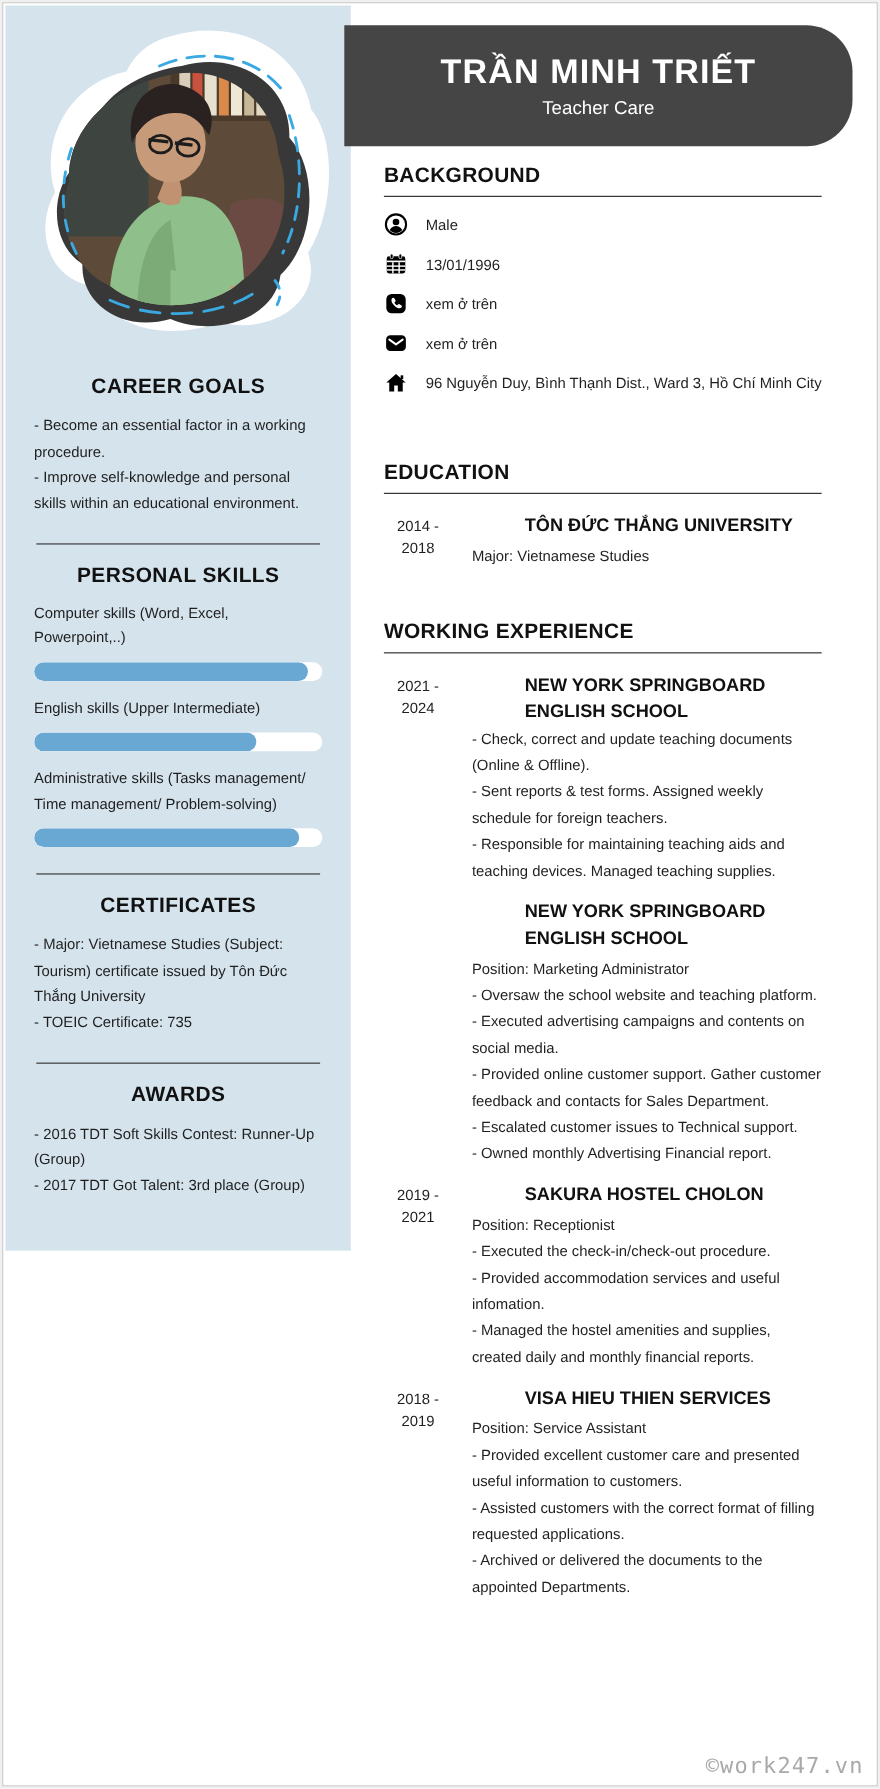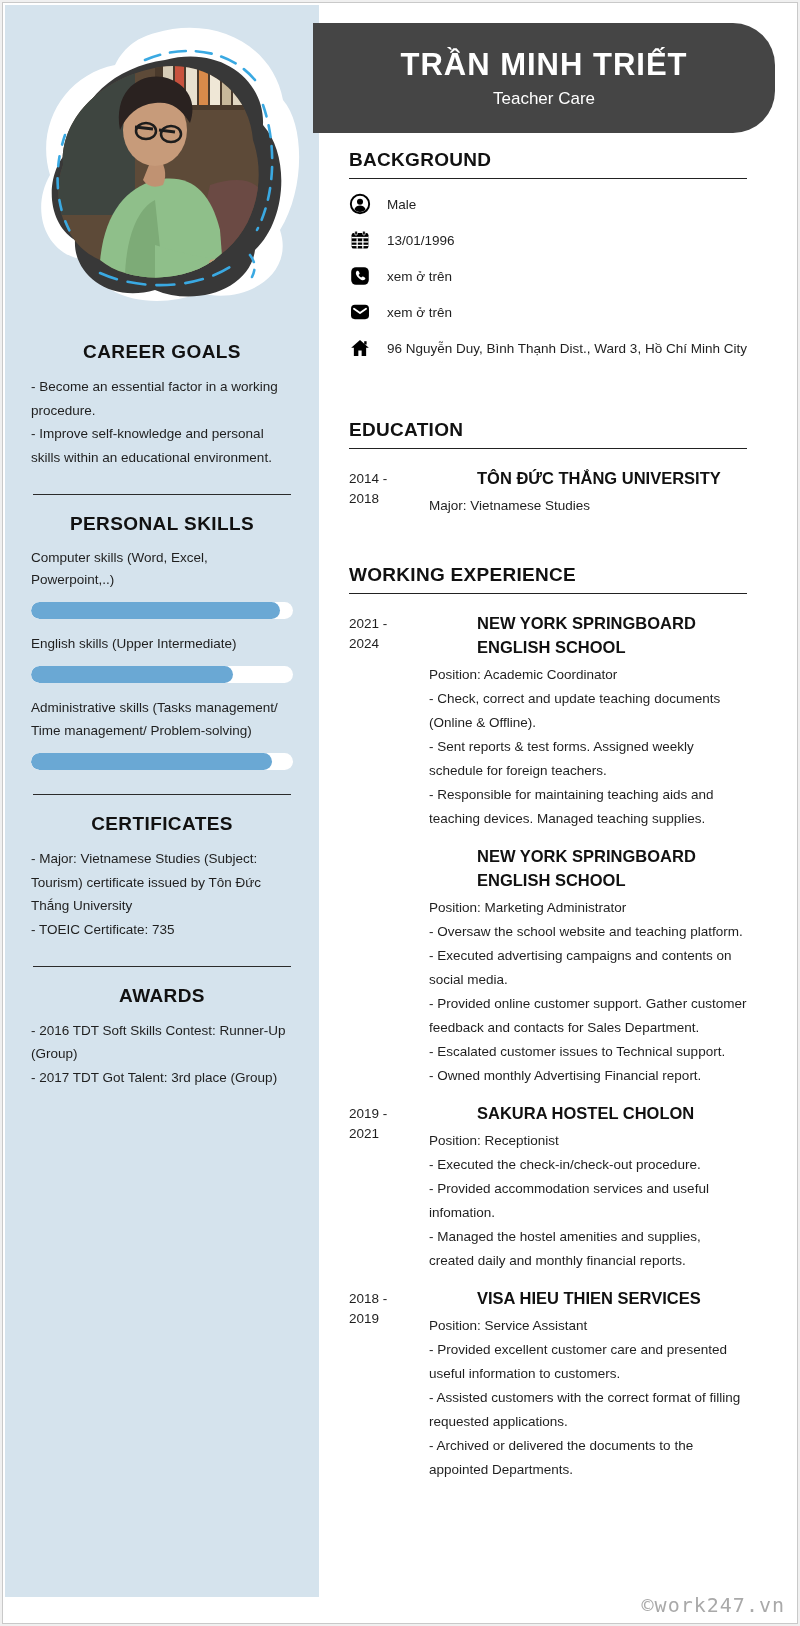--- a/index.html
+++ b/index.html
@@ -10,21 +10,21 @@
     position:relative;overflow:hidden;
     -webkit-font-smoothing:antialiased;
   }
   .page{
     position:absolute;left:2px;top:2px;right:2px;bottom:2px;
     background:#ffffff;border:1px solid #c9c9c9;
     overflow:hidden;
   }
   
   .sidebar{
-    position:absolute;left:2px;top:2px;width:314px;height:1592px;
+    position:absolute;left:2px;top:2px;width:314px;height:1132px;
     background:#d5e3ed;
   }
   .photo-wrap{position:relative;width:314px;height:318px;}
   .sidebar-content{padding:0 26px;}
   .side-section{margin-top:6px;}
   .side-heading{
     text-align:center;font-weight:bold;font-size:19px;color:#111;
     letter-spacing:.4px;margin:18px 0 12px 0;
   }
   .side-text{font-size:13.5px;color:#1f1f1f;line-height:1.75;}
@@ -57,21 +57,21 @@
     border-bottom:1.6px solid #222;padding-bottom:7px;margin:0 0 10px 0;
   }
   .bg-list{margin-top:14px;}
   .bg-row{display:flex;align-items:center;margin-bottom:14px;}
   .bg-row .ic{width:22px;height:22px;flex:0 0 22px;margin-right:16px;}
   .bg-row .ic svg{width:22px;height:22px;display:block;}
   .bg-row .txt{font-size:13.5px;color:#1f1f1f;}
   .gap-lg{height:46px;}
   .entry{display:flex;margin-top:18px;}
   .entry .period{
-    flex:0 0 62px;font-size:13.5px;color:#1f1f1f;
+    flex:0 0 62px;text-align:center;font-size:13.5px;color:#1f1f1f;
     line-height:1.5;padding-top:2px;
   }
   .entry .body{margin-left:18px;flex:1;}
   .entry .org{font-size:16.5px;font-weight:bold;color:#111;line-height:1.45;margin-left:48px;}
   .entry .line{font-size:13.5px;color:#1f1f1f;line-height:1.78;}
   .entry .pos{margin-top:3px;}
   .watermark{
     position:absolute;right:12px;bottom:6px;
     font-family:"DejaVu Sans Mono", monospace;
     font-size:20px;color:#a9a9a9;letter-spacing:1px;
@@ -278,21 +278,20 @@
       </div>
 
       <div class="gap-lg"></div>
 
       <h2 class="main-heading">WORKING EXPERIENCE</h2>
 
       <div class="entry">
         <div class="period">2021 - 2024</div>
         <div class="body">
           <div class="org">NEW YORK SPRINGBOARD ENGLISH SCHOOL</div>
-          <div class="line pos">Position: Academic Coordinator</div>
           <div class="line">- Check, correct and update teaching documents (Online &amp; Offline).</div>
           <div class="line">- Sent reports &amp; test forms. Assigned weekly schedule for foreign teachers.</div>
           <div class="line">- Responsible for maintaining teaching aids and teaching devices. Managed teaching supplies.</div>
         </div>
       </div>
 
       <div class="entry" style="margin-top:14px">
         <div class="period"></div>
         <div class="body">
           <div class="org">NEW YORK SPRINGBOARD ENGLISH SCHOOL</div>

